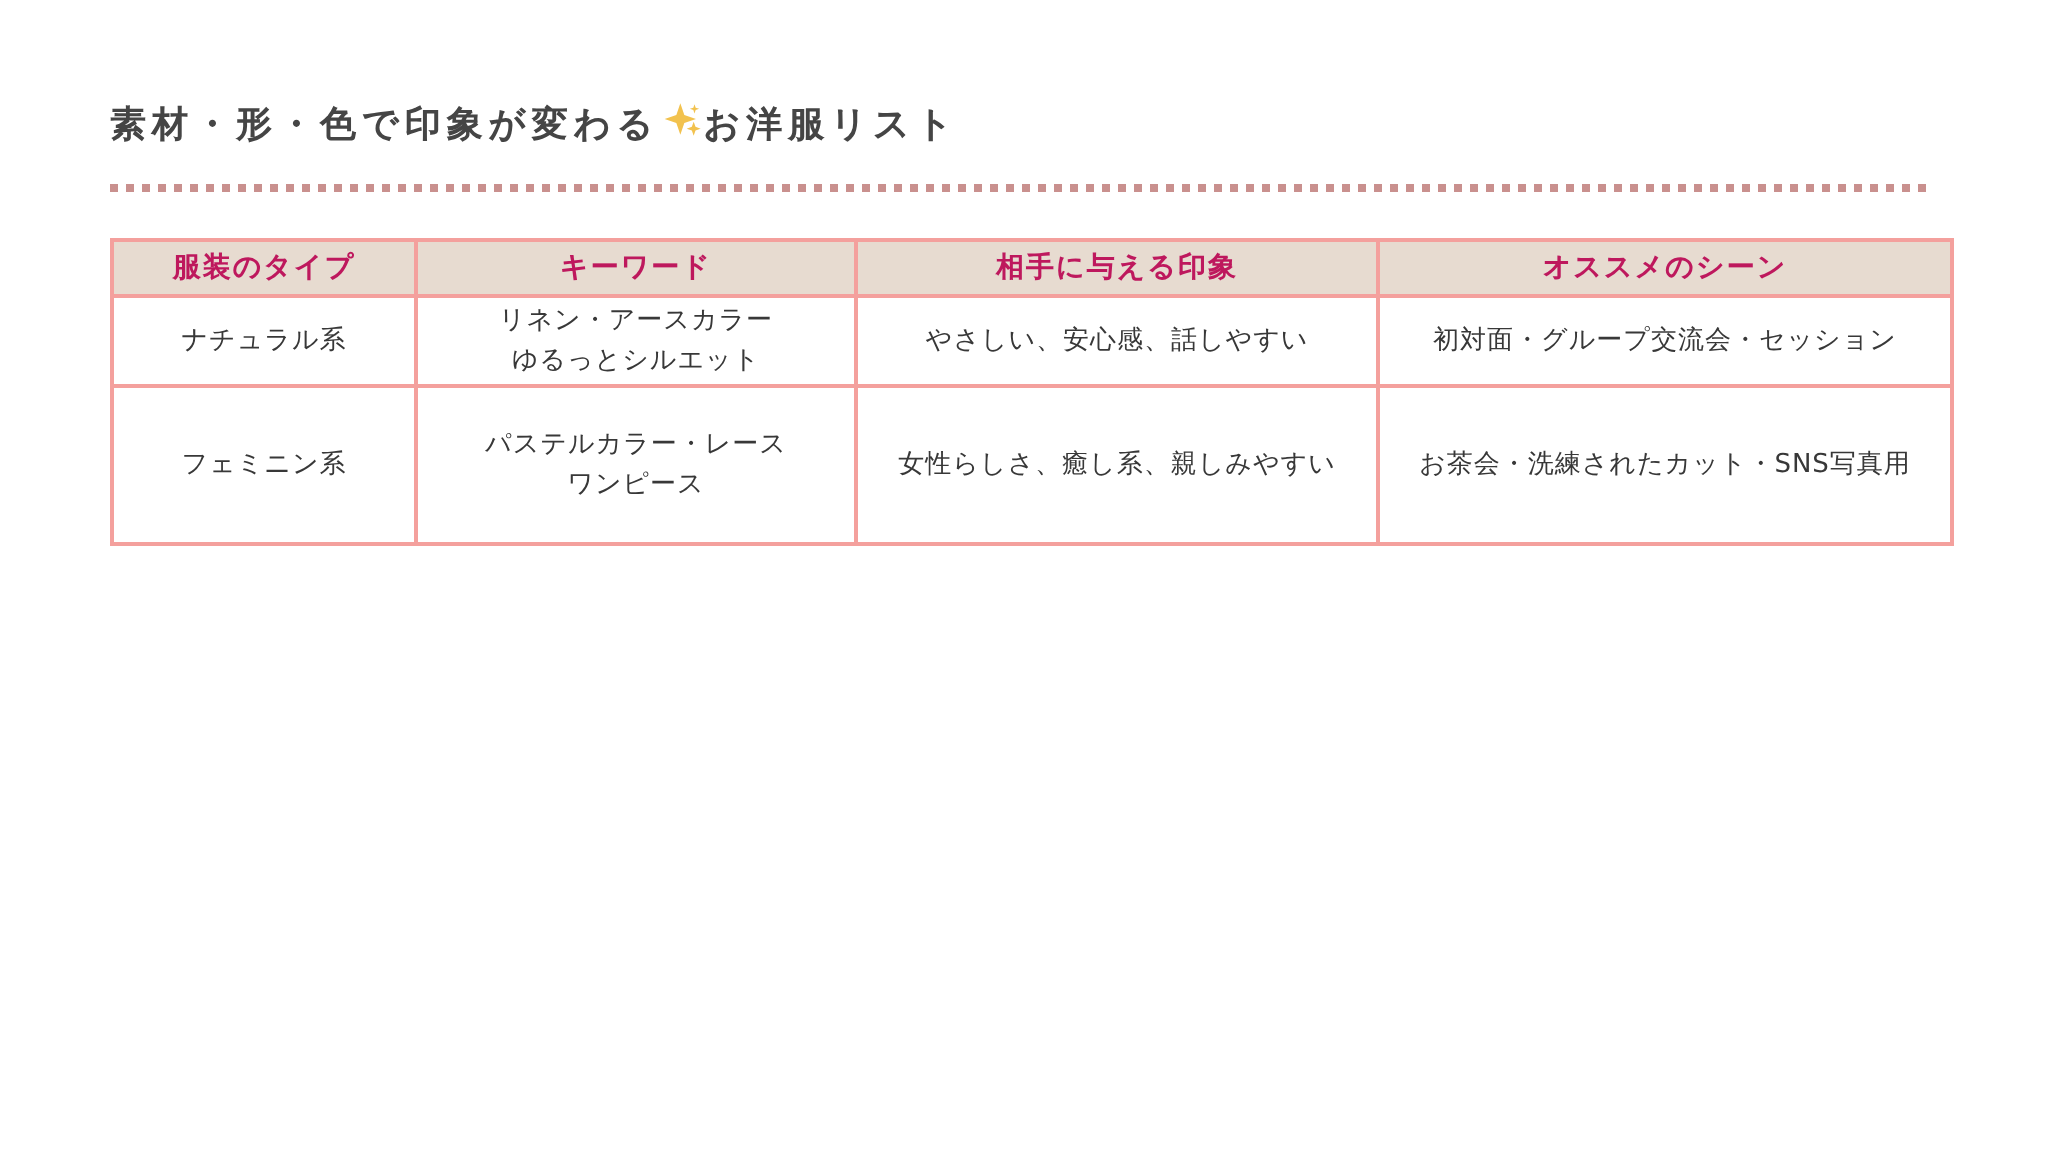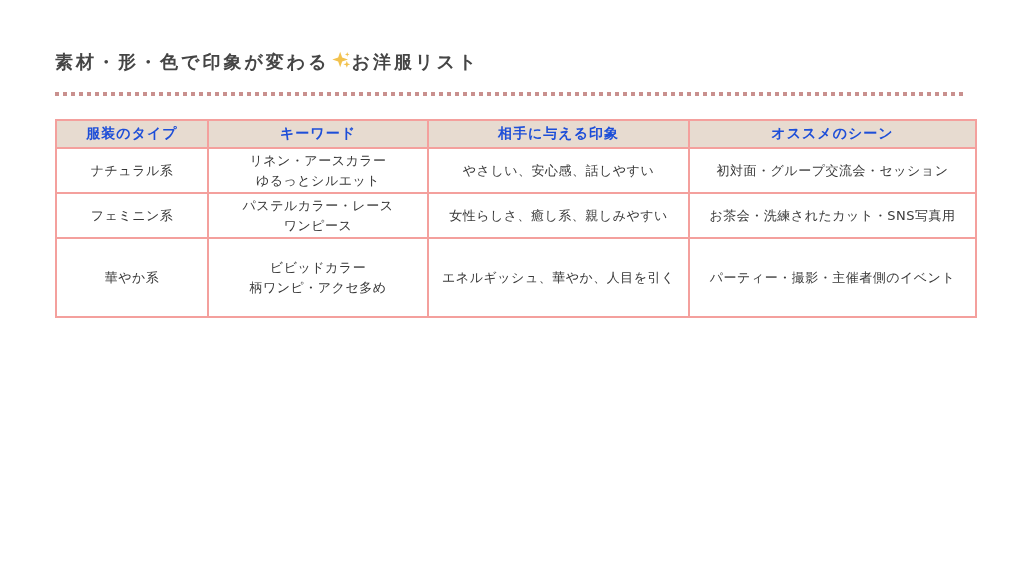--- a/index.html
+++ b/index.html
@@ -60,21 +60,21 @@
     text-align:center;
     vertical-align:middle;
     padding:2px 4px;
   }
   .style-table th{
     background:var(--header-bg);
     height:28px;
     font-size:14px;
     font-weight:bold;
     letter-spacing:1px;
-    color:#1d4ed8;
+    color:#be185d;
   }
   .style-table td{
     height:45px;
     font-size:13px;
     letter-spacing:0.5px;
     line-height:1.5;
     white-space:pre-line;
     background:#ffffff;
   }
   .style-table tbody tr:last-child td{
@@ -123,23 +123,16 @@
           <td>やさしい、安心感、話しやすい</td>
           <td>初対面・グループ交流会・セッション</td>
         </tr>
         <tr>
           <td>フェミニン系</td>
           <td>パステルカラー・レース
 ワンピース</td>
           <td>女性らしさ、癒し系、親しみやすい</td>
           <td>お茶会・洗練されたカット・SNS写真用</td>
         </tr>
-        <tr>
-          <td>華やか系</td>
-          <td>ビビッドカラー
-柄ワンピ・アクセ多め</td>
-          <td>エネルギッシュ、華やか、人目を引く</td>
-          <td>パーティー・撮影・主催者側のイベント</td>
-        </tr>
       </tbody>
   </table>
 
 </div>
 
 </body></html>

